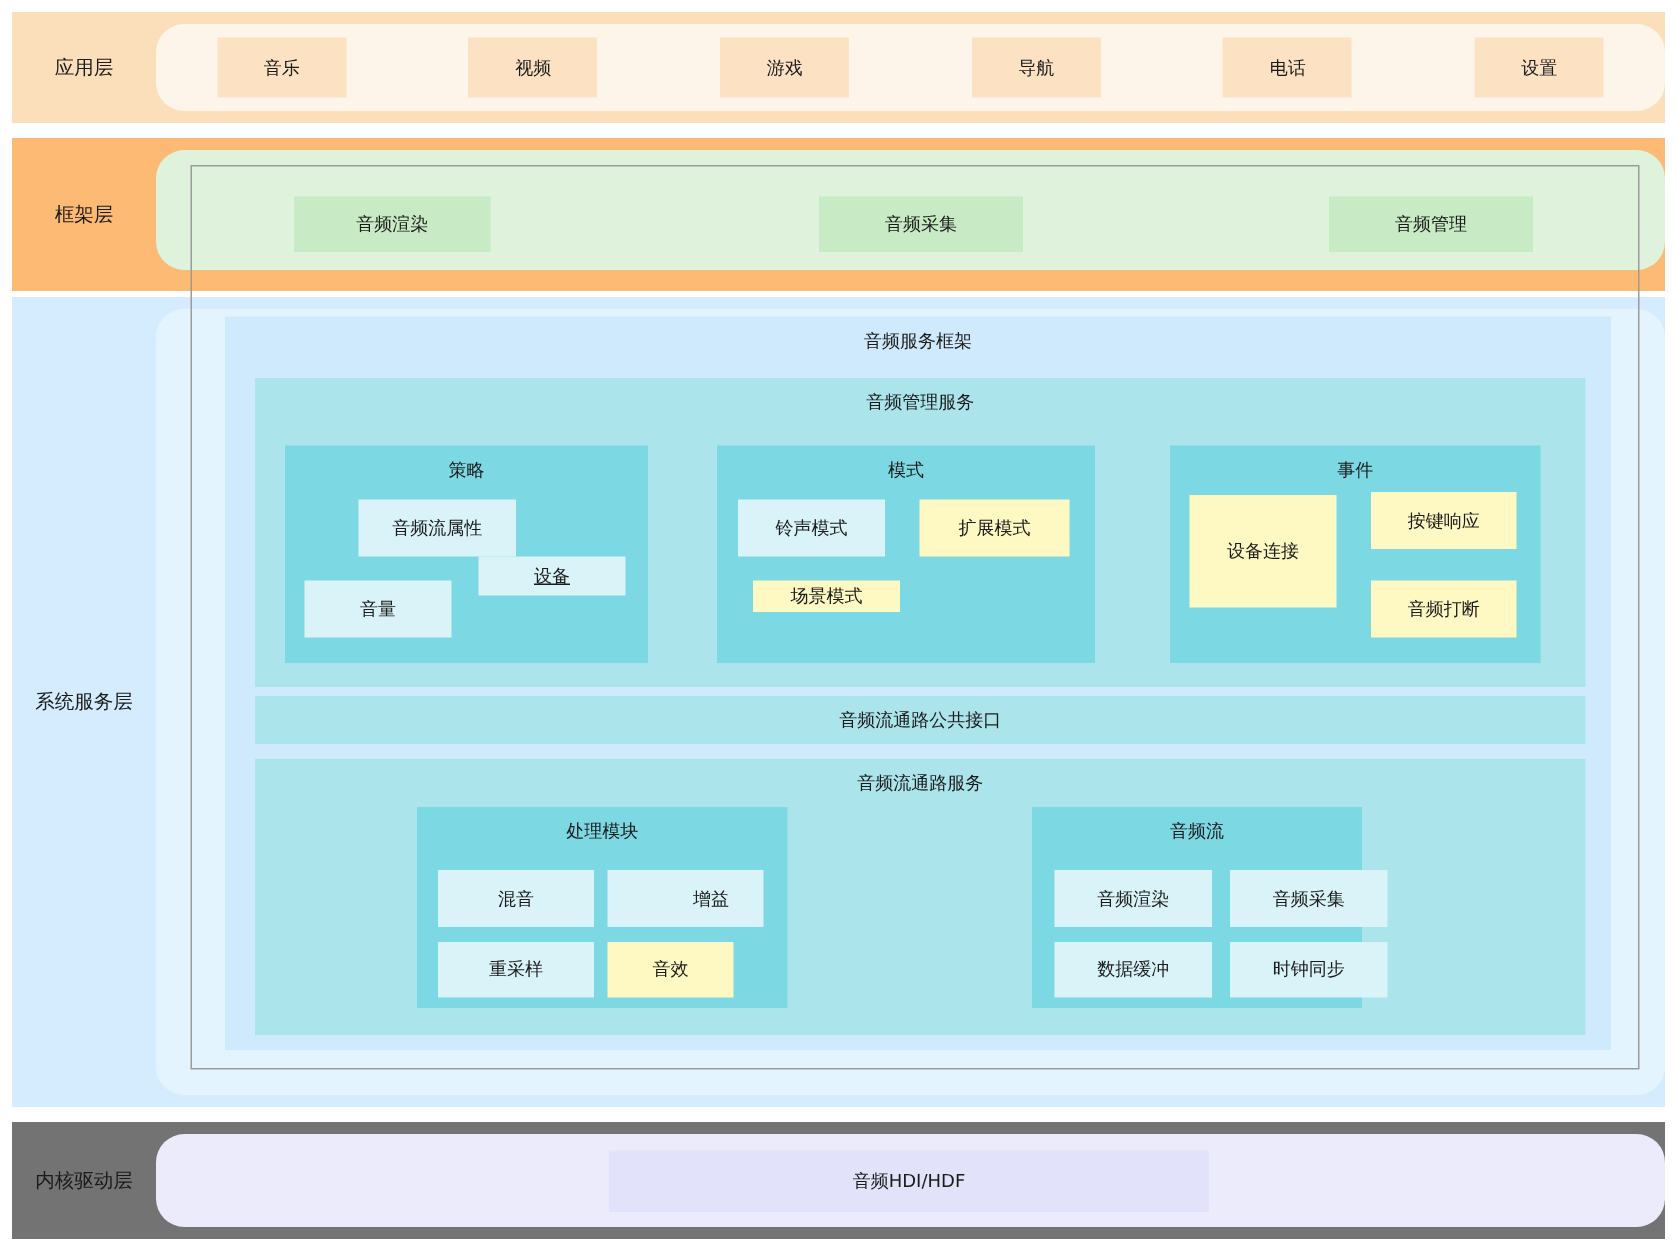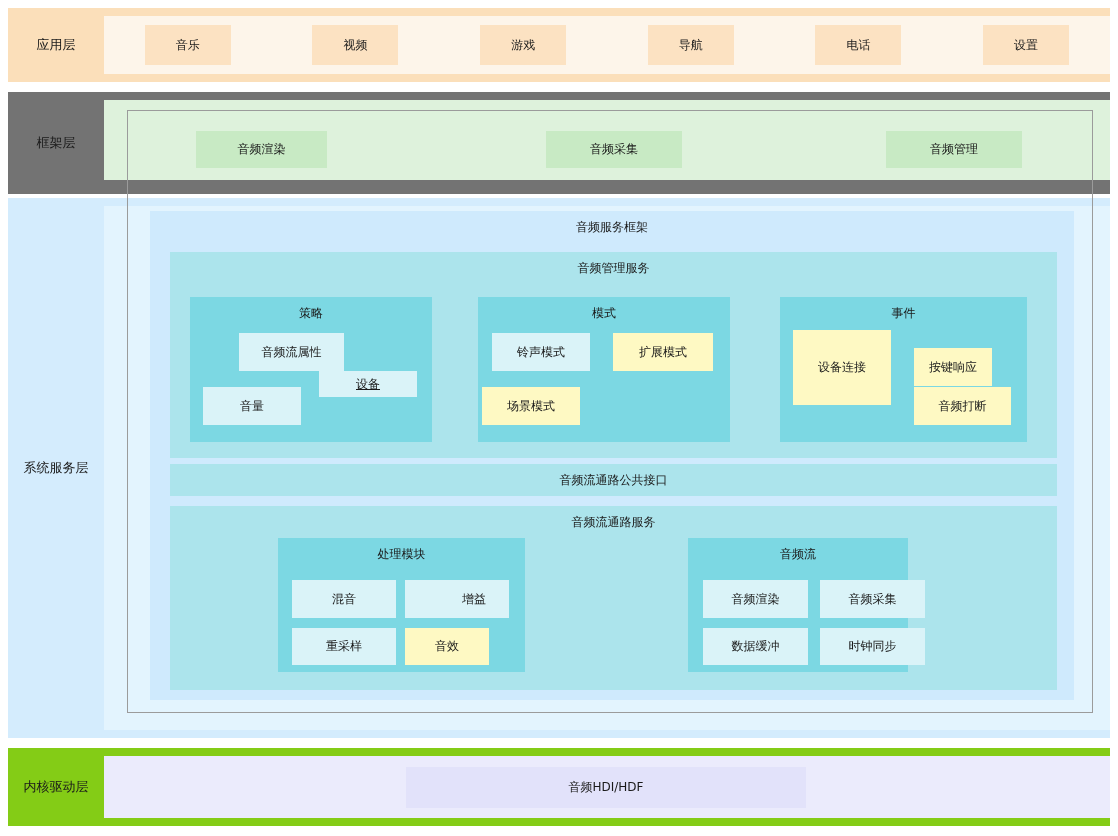--- a/index.html
+++ b/index.html
@@ -12,30 +12,30 @@
     color: #1a1a1a;
   }
   .canvas {
     position: relative;
     width: 1118px;
     height: 836px;
     overflow: hidden;
   }
   .band { position: absolute; left: 8px; width: 1102px; }
   .band-app      { top: 8px;   height: 74px;  background: #fbdfba; }
-  .band-framework{ top: 92px;  height: 102px;  background: #737373; }
+  .band-framework{ top: 92px;  height: 102px;  background: #fdba74; }
   .band-system   { top: 198px; height: 540px; background: #d4ecfd; }
-  .band-kernel   { top: 748px; height: 78px;  background: #84cc16; }
+  .band-kernel   { top: 748px; height: 78px;  background: #737373; }
 
   .layer-label {
     position: absolute; left: 0; top: 0; width: 96px; height: 100%;
     display: flex; align-items: center; justify-content: center;
     font-size: 13px; font-weight: normal; text-align: center;
   }
-  .panel { position: absolute; }
+  .panel { position: absolute; border-radius: 19px; }
   .panel-app      { left: 96px; top: 8px; width: 1006px; height: 58px; background: #fdf5ea;
                     display: flex; align-items: center; justify-content: space-around; }
   .panel-framework{ left: 96px; top: 8px; width: 1006px; height: 80px; background: #def2dc; }
   .panel-system   { left: 96px; top: 8px; width: 1006px; height: 524px; background: #e3f4fe; }
   .panel-kernel   { left: 96px; top: 8px; width: 1006px; height: 62px; background: #ebebfc; }
 
   .box {
     position: absolute;
     display: flex; align-items: center; justify-content: center;
     font-size: 12px; text-align: center; box-sizing: border-box;
@@ -70,24 +70,24 @@
   .leaf  { background: #daf3f8; }
   .gray  { background: #fef9c3; }
 
   
   .p-attr   { left: 49px;  top: 36px; width: 105px; height: 38px; }
   .p-volume { left: 13px;  top: 90px; width: 98px;  height: 38px; }
   .p-device { left: 129px; top: 74px; width: 98px;  height: 26px; text-decoration: underline; }
   
   .m-ring   { left: 14px;  top: 36px; width: 98px;  height: 38px; }
   .m-extend { left: 135px; top: 36px; width: 100px; height: 38px; }
-  .m-scene  { left: 4px;  top: 90px; width: 98px;  height: 38px; }
+  .m-scene  { left: 24px;  top: 90px; width: 98px;  height: 21px; }
   
   .e-connect  { left: 13px;  top: 33px; width: 98px; height: 75px; }
-  .e-key      { left: 134px; top: 51px; width: 78px; height: 38px; }
+  .e-key      { left: 134px; top: 31px; width: 97px; height: 38px; }
   .e-interrupt{ left: 134px; top: 90px; width: 97px; height: 38px; }
   
   .pr-mix      { left: 14px;  top: 42px; width: 104px; height: 38px; }
   .pr-gain     { left: 127px; top: 42px; width: 104px; height: 38px; padding-left: 34px; }
   .pr-resample { left: 14px;  top: 90px; width: 104px; height: 37px; }
   .pr-effect   { left: 127px; top: 90px; width: 84px; height: 37px; text-align: center; }
   
   .st-render  { left: 15px;  top: 42px; width: 105px; height: 38px; }
   .st-capture { left: 132px; top: 42px; width: 105px; height: 38px; }
   .st-buffer  { left: 15px;  top: 90px; width: 105px; height: 37px; }

